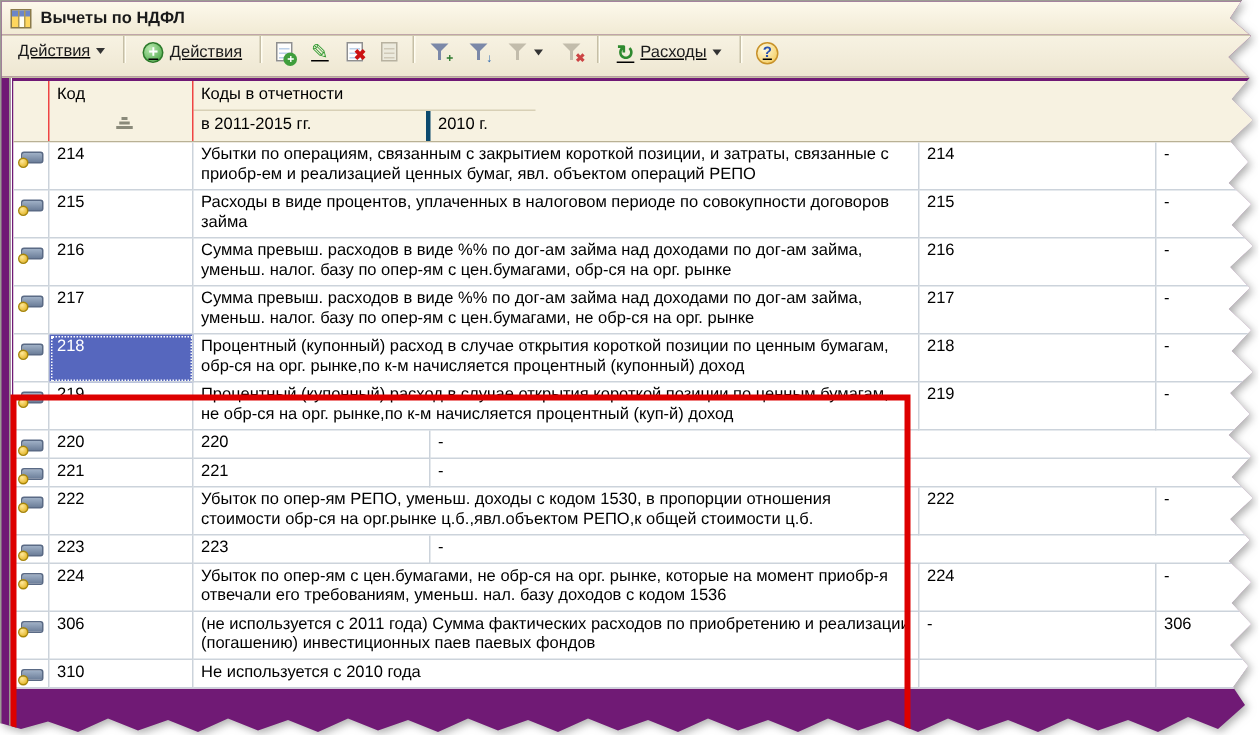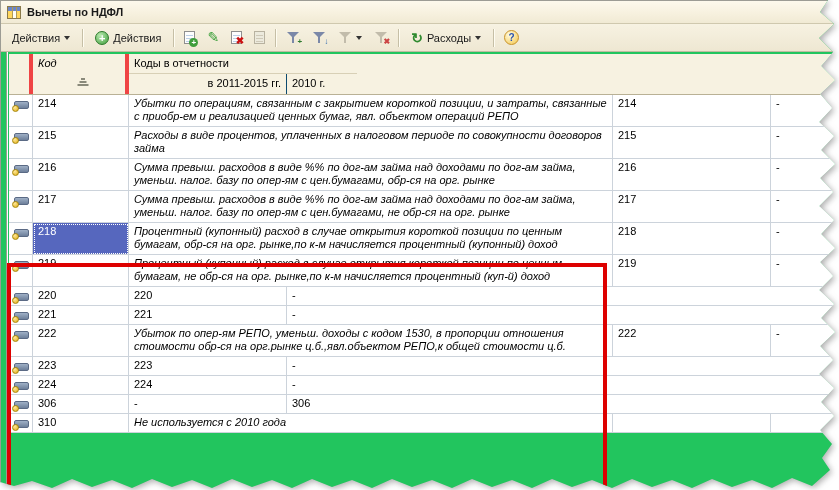--- a/index.html
+++ b/index.html
@@ -1,18 +1,18 @@
 <!DOCTYPE html>
 <html><head>
 <meta charset="utf-8">
 <style>
   html,body{margin:0;padding:0;background:#ffffff;font-family:"Liberation Sans",sans-serif;}
   .shadow-wrap{filter:drop-shadow(2px 2px 3px rgba(110,110,110,.55));width:839px;}
   .window{
-    position:relative;width:839px;height:490px;background:#22c55e;overflow:hidden;
+    position:relative;width:839px;height:490px;background:#701a75;overflow:hidden;
     border-left:1px solid #9c9c94;border-top:1px solid #9c9c94;box-sizing:border-box;
     clip-path:polygon(0px 0px,828px 0px,820px 12px,834px 24px,819px 38px,833px 52px,821px 66px,835px 80px,
       820px 94px,832px 108px,819px 122px,834px 136px,821px 150px,835px 164px,820px 178px,833px 192px,
       819px 206px,834px 220px,821px 234px,835px 248px,820px 262px,833px 276px,819px 290px,834px 304px,
       821px 318px,835px 332px,820px 346px,833px 360px,819px 374px,834px 388px,821px 402px,834px 416px,
       820px 430px,832px 444px,822px 458px,830px 470px,812px 486px,792px 478px,772px 488px,752px 480px,
       732px 487px,712px 479px,692px 488px,672px 480px,652px 487px,632px 479px,612px 488px,592px 480px,
       572px 487px,552px 479px,532px 488px,512px 480px,492px 487px,472px 479px,452px 488px,432px 480px,
       412px 487px,392px 479px,372px 488px,352px 480px,332px 487px,312px 479px,292px 488px,272px 480px,
       252px 487px,232px 479px,212px 488px,192px 480px,172px 487px,152px 479px,132px 488px,112px 480px,
@@ -20,22 +20,22 @@
   }
   
   .titlebar{height:22px;display:flex;align-items:center;gap:6px;padding:0 6px;
     background:linear-gradient(#fdf9ec,#f1ead4);border-bottom:1px solid #cfc8ae;}
   .title-text{font-size:11px;font-weight:bold;color:#1a1a1a;}
   .grid-icon{width:14px;height:13px;border:1px solid #8a7a4a;box-sizing:border-box;position:relative;
     background:linear-gradient(90deg,#ffd75e 0 4px,#fffef4 4px 9px,#ffd75e 9px 13px);}
   .grid-icon::before{content:"";position:absolute;left:0;top:0;width:100%;height:4px;background:#6c86c8;}
   .grid-icon::after{content:"";position:absolute;left:4px;top:0;width:1px;height:100%;background:#b09a55;box-shadow:4px 0 0 #b09a55;}
   
-  .toolbar{height:27px;display:flex;align-items:center;padding:0 4px;gap:2px;
-    background:linear-gradient(#f7f2e2,#eee7d2);border-bottom:1px solid #c2bba2;}
+  .toolbar{height:27px;display:flex;align-items:flex-start;padding:0 4px;gap:2px;
+    background:linear-gradient(#f7f2e2,#eee7d2);border-bottom:1px solid #c2bba2;text-decoration:underline;}
   .tbtn{display:flex;align-items:center;gap:4px;padding:3px 6px;font-size:11px;color:#1a1a1a;border:1px solid transparent;border-radius:2px;cursor:default;}
   .tbtn.icon-only{padding:3px 4px;}
   .sep{width:1px;height:18px;background:#c6bfa6;box-shadow:1px 0 0 #fffdf2;margin:0 3px;}
   .dd{width:0;height:0;border-left:3px solid transparent;border-right:3px solid transparent;border-top:4px solid #333;display:inline-block;}
   .plus-circle{width:14px;height:14px;border-radius:50%;background:radial-gradient(circle at 35% 30%,#b9eab0,#3f9e3c);
     border:1px solid #2c7a2a;color:#fff;font:bold 11px/12px "Liberation Sans",sans-serif;text-align:center;box-sizing:border-box;}
   .page{width:11px;height:13px;background:#fdfdfd;border:1px solid #8f8f8f;position:relative;box-sizing:border-box;}
   .page i{position:absolute;left:1px;right:1px;height:1px;background:#bcd0e8;}
   .page i:nth-child(1){top:3px}.page i:nth-child(2){top:6px}.page i:nth-child(3){top:9px}
   .page.disabled{border-color:#b8b2a0;background:#eceadd;}
@@ -57,40 +57,40 @@
   .fb-x{right:-2px;bottom:-1px;color:#cc4444;}
   .refresh{color:#2f8a2f;font-size:14px;font-weight:bold;line-height:14px;}
   .help{width:15px;height:15px;border-radius:50%;border:1px solid #c8922a;box-sizing:border-box;
     background:radial-gradient(circle at 35% 30%,#fffbe2,#f3c64a);color:#2a52b0;
     font:bold 10px/13px "Liberation Sans",sans-serif;text-align:center;}
   
   .table-area{position:relative;padding:2px 0 0 8px;height:461px;box-sizing:border-box;}
   .table-area::before{content:"";position:absolute;left:5px;top:0;bottom:0;width:1px;background:#9a9a90;box-shadow:1px 0 0 #ffffff;}
   .tbl{width:832px;background:#fff;font-size:11px;color:#000;}
   .thead{display:flex;background:#f7f2e1;border-bottom:1px solid #b9b195;}
-  .th{box-sizing:border-box;border-right:4px solid #ef4444;border-bottom:1px solid #d8d0b6;padding:3px 5px;line-height:13px;font-style:italic;}
+  .th{box-sizing:border-box;border-right:1px solid #ef4444;border-bottom:1px solid #d8d0b6;padding:3px 5px;line-height:13px;}
   .th-icon{width:24px;height:40px;border-bottom:none;}
   .th-code{width:96px;height:40px;border-bottom:none;position:relative;}
   .th-name{width:484px;height:40px;border-bottom:none;}
   .hgroup{width:228px;display:flex;flex-direction:column;}
   .th-grp{height:20px;box-sizing:border-box;border-bottom:1px solid #d8d0b6;padding:3px 5px;line-height:13px;}
   .hsub{display:flex;height:20px;}
-  .th-2011{width:158px;box-sizing:border-box;border-right:1px solid #0c4a6e;padding:3px 5px;line-height:13px;text-align:right;}
+  .th-2011{width:158px;box-sizing:border-box;border-right:3px solid #0c4a6e;padding:3px 5px;line-height:13px;}
   .th-2010{flex:1;box-sizing:border-box;padding:3px 5px;line-height:13px;}
   .sort-icon{position:absolute;left:44px;top:24px;width:11px;height:9px;}
   .sort-icon b{position:absolute;left:50%;transform:translateX(-50%);height:2px;background:#8a8a7a;}
   .sort-icon b:nth-child(1){top:0;width:4px;}
   .sort-icon b:nth-child(2){top:3px;width:7px;}
   .sort-icon b:nth-child(3){top:6px;width:11px;}
   .tbody{background:#fff;}
   .tr{display:flex;align-items:stretch;}
   .td{box-sizing:border-box;border-right:1px solid #ccd3db;border-bottom:1px solid #ccd3db;padding:2px 5px 3px;line-height:13px;}
   .c-icon{width:24px;padding:4px 0 0 5px;}
   .c-code{width:96px;}
-  .c-name{width:484px;font-style:italic;}
+  .c-name{width:484px;}
   .c-2011{width:158px;}
   .c-2010{flex:1;border-right:none;}
   .c-code.sel{background:#5667be;color:#fff;outline:1px dotted #fff;outline-offset:-2px;}
   .item-icon{display:inline-block;width:13px;height:6px;border-radius:2px;background:linear-gradient(#9fb0c6,#6d7f9a);
     border:1px solid #5a6a85;position:relative;vertical-align:top;margin-top:2px;}
   .item-icon::after{content:"";position:absolute;left:-3px;bottom:-4px;width:5px;height:5px;border-radius:50%;
     background:radial-gradient(circle at 35% 30%,#ffe89a,#e0ae14);border:1px solid #a8860a;}
   .hl-rect{position:absolute;left:6px;width:600px;border:4px solid #dd0000;box-sizing:border-box;pointer-events:none;z-index:5;}
 </style>
 </head>
@@ -285,28 +285,30 @@
     </div>
     <div class="td c-code">223</div>
     <div class="td c-2011">223</div>
     <div class="td c-2010">-</div>
   </div>
             <div class="tr">
     <div class="td c-icon">
       <span class="item-icon"></span>
     </div>
     <div class="td c-code">224</div>
+    <div class="td c-name">Убыток по опер-ям с цен.бумагами, не обр-ся на орг. рынке, которые на момент приобр-я отвечали его требованиям, уменьш. нал. базу доходов с кодом 1536</div>
     <div class="td c-2011">224</div>
     <div class="td c-2010">-</div>
   </div>
             <div class="tr">
     <div class="td c-icon">
       <span class="item-icon"></span>
     </div>
     <div class="td c-code">306</div>
+    <div class="td c-name">(не используется с 2011 года) Сумма фактических расходов по приобретению и реализации (погашению) инвестиционных паев паевых фондов</div>
     <div class="td c-2011">-</div>
     <div class="td c-2010">306</div>
   </div>
             <div class="tr">
     <div class="td c-icon">
       <span class="item-icon"></span>
     </div>
     <div class="td c-code">310</div>
     <div class="td c-name">Не используется с 2010 года</div>
     <div class="td c-2011"></div>

